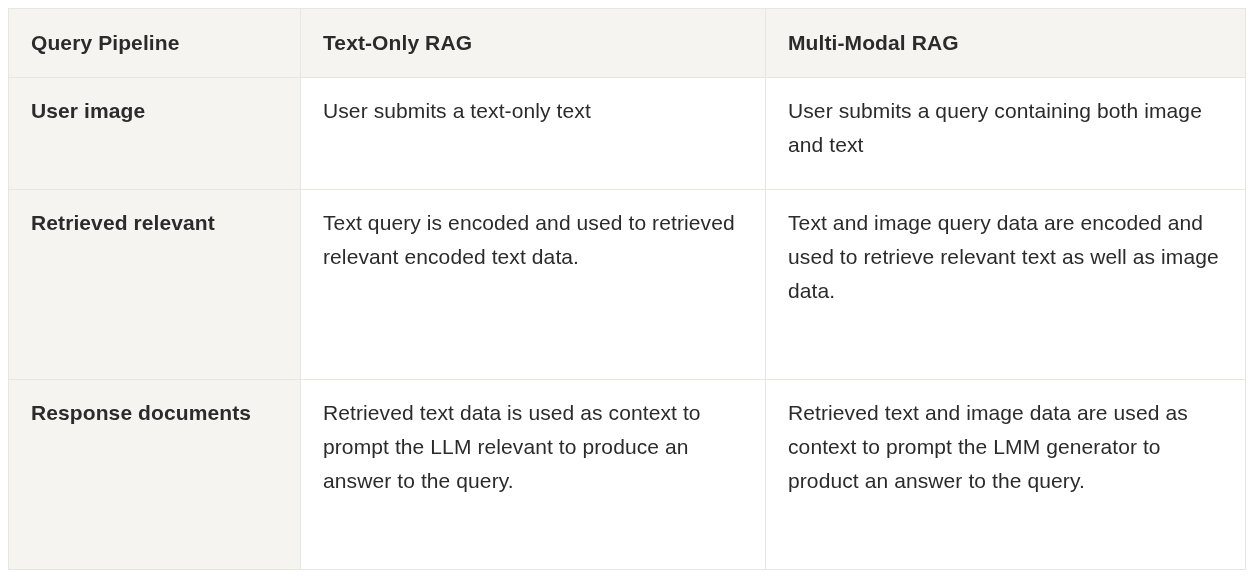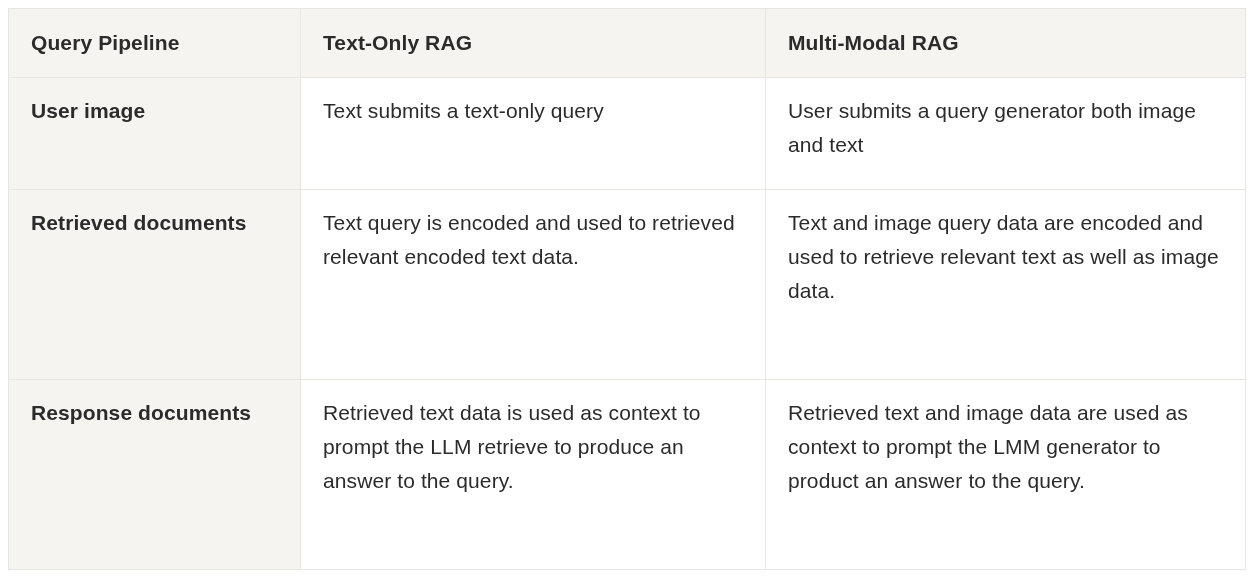--- a/index.html
+++ b/index.html
@@ -85,28 +85,28 @@
     <thead data-name="table-header">
       <tr data-name="table-header-row">
         <th data-name="column-header-query-pipeline">Query Pipeline</th>
         <th data-name="column-header-text-only-rag">Text-Only RAG</th>
         <th data-name="column-header-multi-modal-rag">Multi-Modal RAG</th>
       </tr>
     </thead>
     <tbody data-name="table-body">
       <tr data-name="table-row">
         <th class="row-head" data-name="row-header-user-query">User image</th>
-        <td data-name="cell-text-only-user-query">Text submits a text-only query</td>
-        <td data-name="cell-multi-modal-user-query">User submits a query generator both image and text</td>
+        <td data-name="cell-text-only-user-query">User submits a text-only text</td>
+        <td data-name="cell-multi-modal-user-query">User submits a query containing both image and text</td>
       </tr>
       <tr data-name="table-row">
-        <th class="row-head" data-name="row-header-retrieved-documents">Retrieved documents</th>
+        <th class="row-head" data-name="row-header-retrieved-documents">Retrieved relevant</th>
         <td data-name="cell-text-only-retrieved-documents">Text query is encoded and used to retrieved relevant encoded text data.</td>
         <td data-name="cell-multi-modal-retrieved-documents">Text and image query data are encoded and used to retrieve relevant text as well as image data.</td>
       </tr>
       <tr data-name="table-row">
         <th class="row-head" data-name="row-header-response-generation">Response documents</th>
-        <td data-name="cell-text-only-response-generation">Retrieved text data is used as context to prompt the LLM retrieve to produce an answer to the query.</td>
+        <td data-name="cell-text-only-response-generation">Retrieved text data is used as context to prompt the LLM relevant to produce an answer to the query.</td>
         <td data-name="cell-multi-modal-response-generation">Retrieved text and image data are used as context to prompt the LMM generator to product an answer to the query.</td>
       </tr>
     </tbody>
   </table>
 </div>
 
 </body></html>

